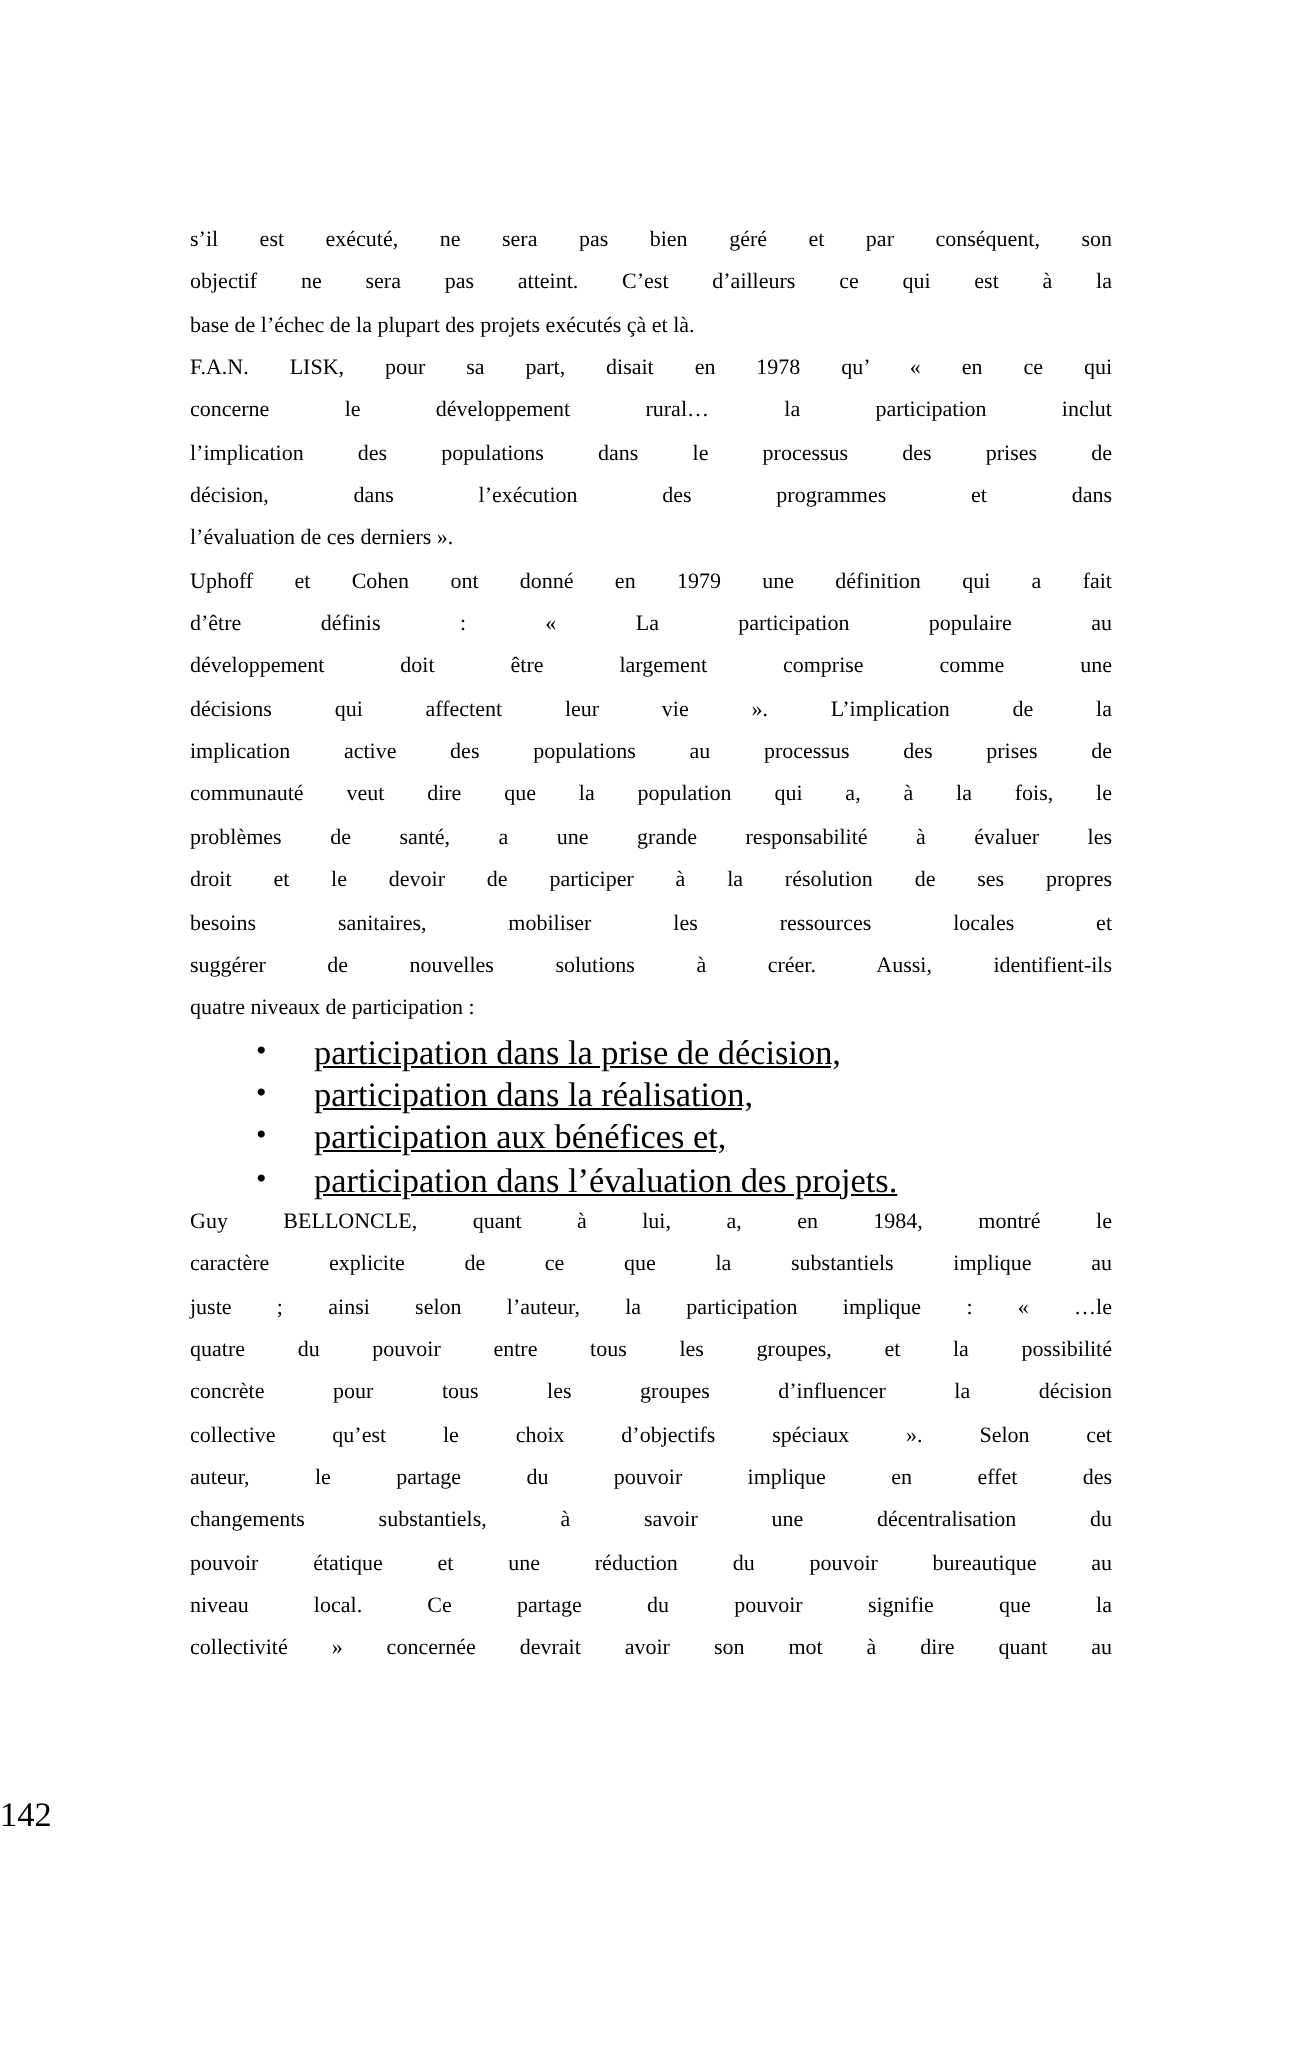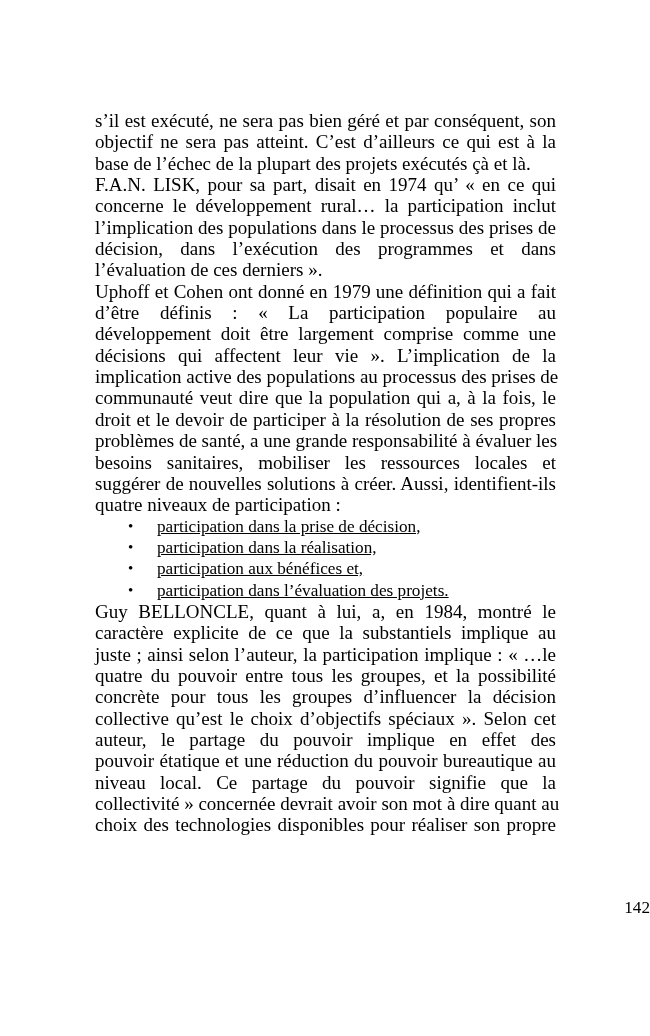--- a/index.html
+++ b/index.html
@@ -24,21 +24,21 @@
     background: #ffffff;
   }
   #text-column {
     position: absolute;
     left: 95px;
     top: 110px;
     width: 461px;
   }
   .ln {
     display: block;
-    font-size: 19px;
+    font-size: 11px;
     line-height: 21.35px;
     height: 21.35px;
     text-align: justify;
     text-align-last: justify;
     white-space: nowrap;
     color: #000000;
   }
   
   .ln.last {
     text-align: right;
@@ -64,50 +64,50 @@
     left: 62px;
     top: 0;
     line-height: 21.35px;
     text-decoration: underline;
   }
   #page-number {
     position: absolute;
     left: 0;
     top: 897px;
     width: 650px;
-    text-align: right;
+    text-align: left;
     font-size: 17.2px;
     line-height: 21.35px;
     font-family: "Liberation Serif", "DejaVu Serif", serif;
     color: #000000;
   }
 </style>
 </head>
 <body>
 
 <div id="page">
 
   <div id="text-column">
     <div id="block-before">
         <span class="ln">s’il est exécuté, ne sera pas bien géré et par conséquent, son</span>
         <span class="ln">objectif ne sera pas atteint. C’est d’ailleurs ce qui est à la</span>
         <span class="ln last">base de l’échec de la plupart des projets exécutés çà et là.</span>
-        <span class="ln">F.A.N. LISK, pour sa part, disait en 1974 qu’ « en ce qui</span>
+        <span class="ln">F.A.N. LISK, pour sa part, disait en 1978 qu’ « en ce qui</span>
         <span class="ln">concerne le développement rural… la participation inclut</span>
         <span class="ln">l’implication des populations dans le processus des prises de</span>
         <span class="ln">décision, dans l’exécution des programmes et dans</span>
         <span class="ln last">l’évaluation de ces derniers ».</span>
         <span class="ln">Uphoff et Cohen ont donné en 1979 une définition qui a fait</span>
         <span class="ln">d’être définis : « La participation populaire au</span>
         <span class="ln">développement doit être largement comprise comme une</span>
         <span class="ln">décisions qui affectent leur vie ». L’implication de la</span>
         <span class="ln">implication active des populations au processus des prises de</span>
         <span class="ln">communauté veut dire que la population qui a, à la fois, le</span>
+        <span class="ln">problèmes de santé, a une grande responsabilité à évaluer les</span>
         <span class="ln">droit et le devoir de participer à la résolution de ses propres</span>
-        <span class="ln">problèmes de santé, a une grande responsabilité à évaluer les</span>
         <span class="ln">besoins sanitaires, mobiliser les ressources locales et</span>
         <span class="ln">suggérer de nouvelles solutions à créer. Aussi, identifient-ils</span>
         <span class="ln last">quatre niveaux de participation :</span>
       </div>
     <div id="block-list">
         <div class="bullet-row">
           <span class="bullet-dot">•</span>
           <span class="bullet-text">participation dans la prise de décision,</span>
         </div>
         <div class="bullet-row">
@@ -124,22 +124,22 @@
         </div>
       </div>
     <div id="block-after">
         <span class="ln">Guy BELLONCLE, quant à lui, a, en 1984, montré le</span>
         <span class="ln">caractère explicite de ce que la substantiels implique au</span>
         <span class="ln">juste ; ainsi selon l’auteur, la participation implique : « …le</span>
         <span class="ln">quatre du pouvoir entre tous les groupes, et la possibilité</span>
         <span class="ln">concrète pour tous les groupes d’influencer la décision</span>
         <span class="ln">collective qu’est le choix d’objectifs spéciaux ». Selon cet</span>
         <span class="ln">auteur, le partage du pouvoir implique en effet des</span>
+        <span class="ln">changements substantiels, à savoir une décentralisation du</span>
         <span class="ln">pouvoir étatique et une réduction du pouvoir bureautique au</span>
         <span class="ln">niveau local. Ce partage du pouvoir signifie que la</span>
         <span class="ln">collectivité » concernée devrait avoir son mot à dire quant au</span>
-        <span class="ln">choix des technologies disponibles pour réaliser son propre</span>
       </div>
   </div>
 
   <div id="page-number">142</div>
 
 </div>
 
 </body></html>

